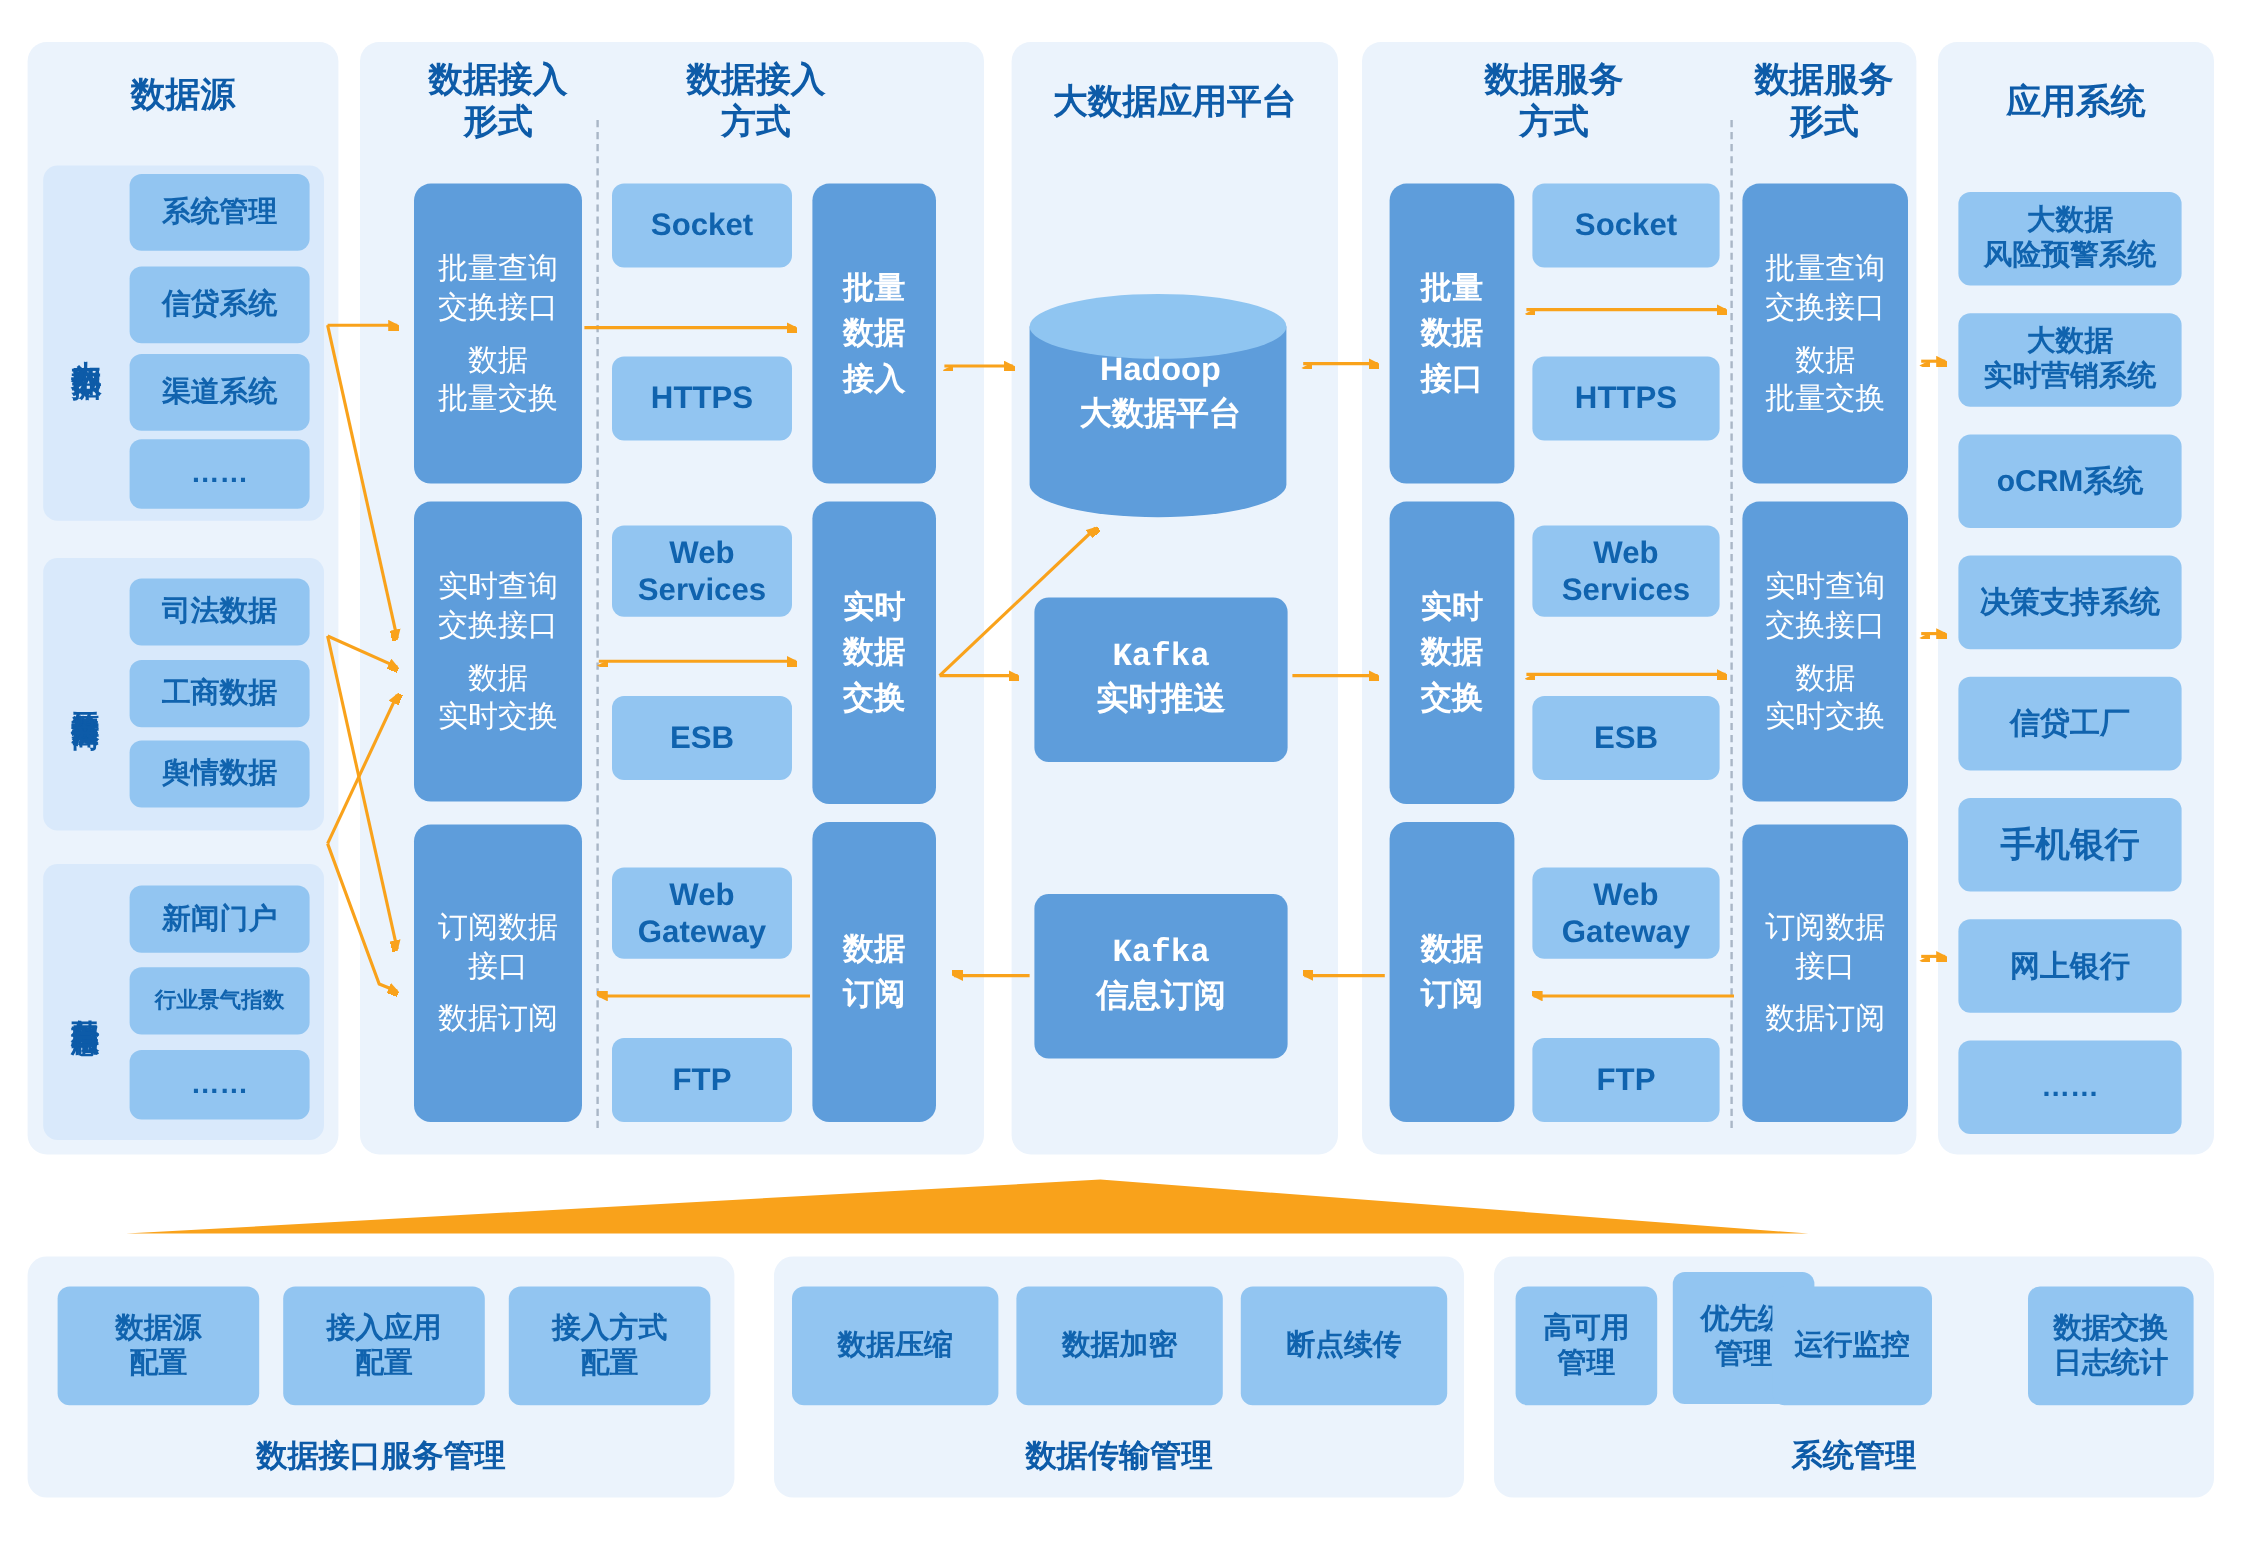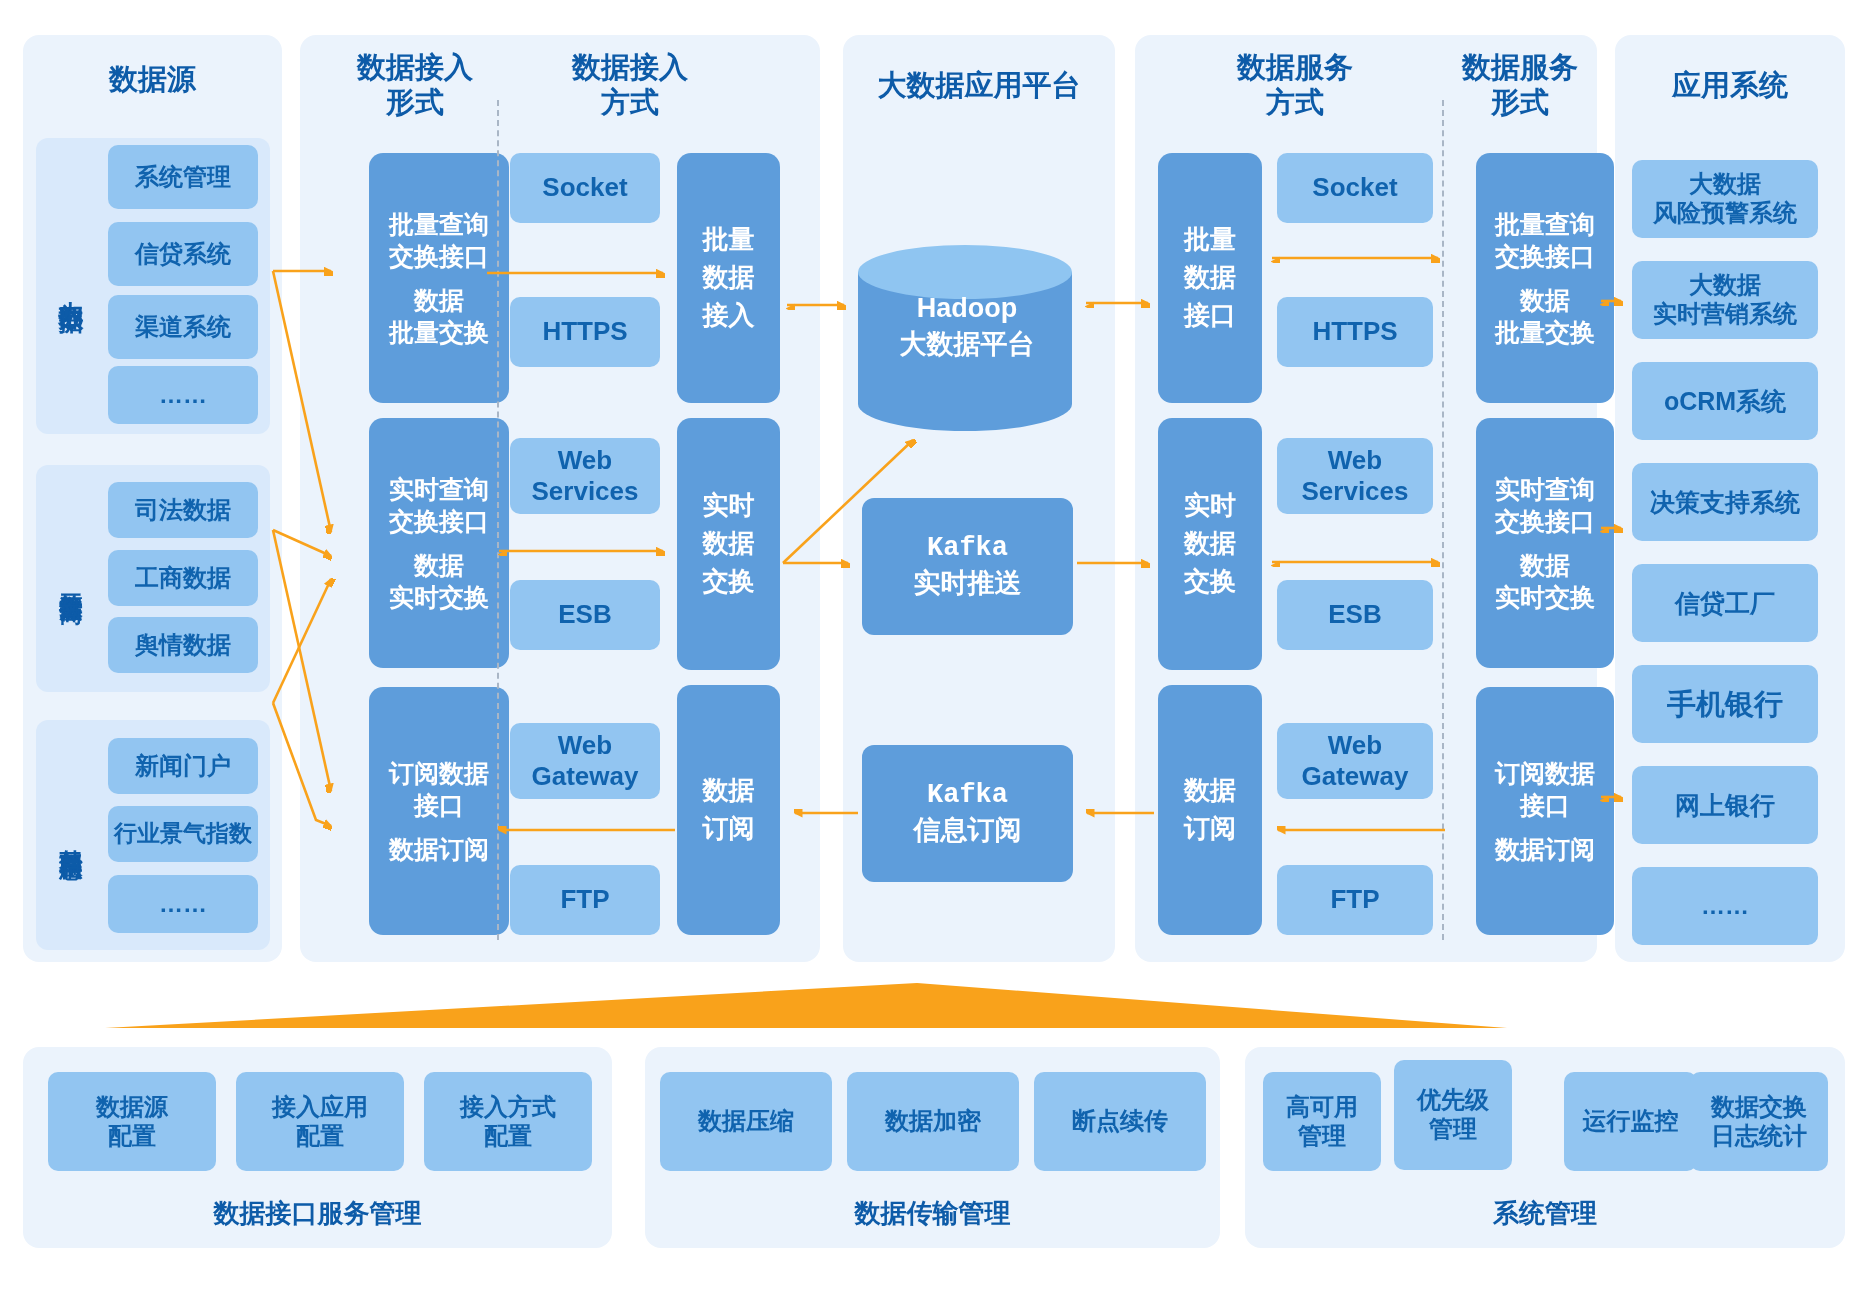--- a/index.html
+++ b/index.html
@@ -2,21 +2,21 @@
 <html><head>
 <meta charset="utf-8">
 <style>
   html,body{margin:0;padding:0;background:#fff;font-family:"Liberation Sans","DejaVu Sans",sans-serif;}
   #canvas{position:relative;width:1876px;height:1303px;background:#fff;overflow:hidden;border-radius:16px;}
   .panel{position:absolute;background:#EBF3FC;border-radius:16px;}
   .grp{position:absolute;background:#D9E9FB;border-radius:12px;}
   .hdr{position:absolute;font-weight:bold;color:#0D5BA8;text-align:center;white-space:pre-line;font-size:29px;line-height:1.22;}
   .vlabel{position:absolute;display:flex;align-items:center;justify-content:center;writing-mode:vertical-rl;text-orientation:upright;font-weight:bold;color:#0D5BA8;font-size:25px;letter-spacing:3px;}
   .node{position:absolute;background:#92C5F1;border-radius:10px;display:flex;align-items:center;justify-content:center;text-align:center;color:#1063AE;font-weight:bold;font-size:24px;white-space:pre-line;line-height:1.2;}
-  .dark{position:absolute;background:#5E9DDB;border-radius:14px;display:flex;flex-direction:column;align-items:center;justify-content:center;gap:11px;color:#fff;font-weight:bold;font-size:25px;text-align:center;white-space:pre-line;line-height:1.3;margin-left:24px;}
+  .dark{position:absolute;background:#5E9DDB;border-radius:14px;display:flex;flex-direction:column;align-items:center;justify-content:center;gap:11px;color:#fff;font-weight:normal;font-size:25px;text-align:center;white-space:pre-line;line-height:1.3;}
   .bar{position:absolute;background:#5E9DDB;border-radius:14px;display:flex;align-items:center;justify-content:center;color:#fff;font-weight:bold;font-size:26px;text-align:center;white-space:pre-line;line-height:1.45;}
   .kafka{position:absolute;background:#5E9DDB;border-radius:12px;display:flex;align-items:center;justify-content:center;color:#fff;font-weight:bold;font-size:27px;text-align:center;white-space:pre-line;line-height:1.35;font-family:Liberation Mono, monospace;}
   .dash{position:absolute;width:0;border-left:2px dashed #A9B6C6;}
   .cap{position:absolute;text-align:center;color:#0D5BA8;font-weight:bold;font-size:26px;}
   .ov{position:absolute;left:0;top:0;z-index:5;pointer-events:none;}
   .hlabel{position:absolute;z-index:6;color:#fff;font-weight:bold;font-size:27px;text-align:center;white-space:pre-line;line-height:1.35;}
 </style>
 </head>
 <body>
 
@@ -52,21 +52,21 @@
 
   <div class="grp" style="left:36px;top:465px;width:234px;height:227px"></div>
   <div class="vlabel" style="left:52px;top:465px;width:40px;height:227px;font-size:23px;letter-spacing:1px">第三方数据提供商</div>
   <div class="node" style="left:108px;top:482px;width:150px;height:56px">司法数据</div>
   <div class="node" style="left:108px;top:550px;width:150px;height:56px">工商数据</div>
   <div class="node" style="left:108px;top:617px;width:150px;height:56px">舆情数据</div>
 
   <div class="grp" style="left:36px;top:720px;width:234px;height:230px"></div>
   <div class="vlabel" style="left:52px;top:720px;width:40px;height:230px;font-size:23px;letter-spacing:1px">外部互联网信息</div>
   <div class="node" style="left:108px;top:738px;width:150px;height:56px">新闻门户</div>
-  <div class="node" style="left:108px;top:806px;width:150px;height:56px;font-size:23px">行业景气指数</div>
+  <div class="node" style="left:108px;top:806px;width:150px;height:56px;font-size:18px">行业景气指数</div>
   <div class="node" style="left:108px;top:875px;width:150px;height:58px">……</div>
 
   <div class="dark" style="left:345px;top:153px;width:140px;height:250px">
     <span>批量查询
 交换接口</span>
     <span>数据
 批量交换</span>
   </div>
   <div class="dark" style="left:345px;top:418px;width:140px;height:250px">
     <span>实时查询
@@ -164,21 +164,21 @@
 
   <div class="node" style="left:660px;top:1072px;width:172px;height:99px">数据压缩</div>
   <div class="node" style="left:847px;top:1072px;width:172px;height:99px">数据加密</div>
   <div class="node" style="left:1034px;top:1072px;width:172px;height:99px">断点续传</div>
   <div class="cap" style="left:645px;top:1196px;width:575px">数据传输管理</div>
 
   <div class="node" style="left:1263px;top:1072px;width:118px;height:99px">高可用
 管理</div>
   <div class="node" style="left:1394px;top:1060px;width:118px;height:110px">优先级
 管理</div>
-  <div class="node" style="left:1564px;top:1072px;width:133px;height:99px">运行监控</div>
+  <div class="node" style="left:1477px;top:1072px;width:133px;height:99px">运行监控</div>
   <div class="node" style="left:1690px;top:1072px;width:138px;height:99px">数据交换
 日志统计</div>
   <div class="cap" style="left:1245px;top:1196px;width:600px">系统管理</div>
 
   <svg class="ov" width="1876" height="1303" viewBox="0 0 1876 1303">
     <defs>
       <marker id="ae" markerWidth="9" markerHeight="9" refX="7.5" refY="4.5" orient="auto" markerUnits="userSpaceOnUse">
         <path d="M0,0 L9,4.5 L0,9 Z" fill="#F9A21B" transform="scale(1.8)"></path>
       </marker>
       <marker id="as" markerWidth="9" markerHeight="9" refX="1.5" refY="4.5" orient="auto" markerUnits="userSpaceOnUse">

